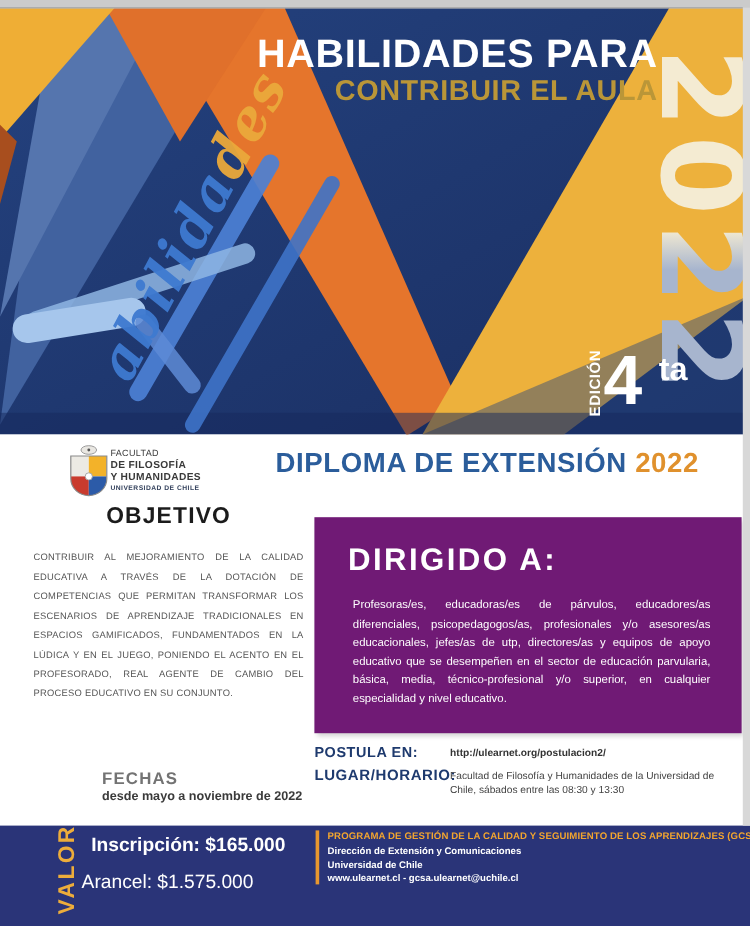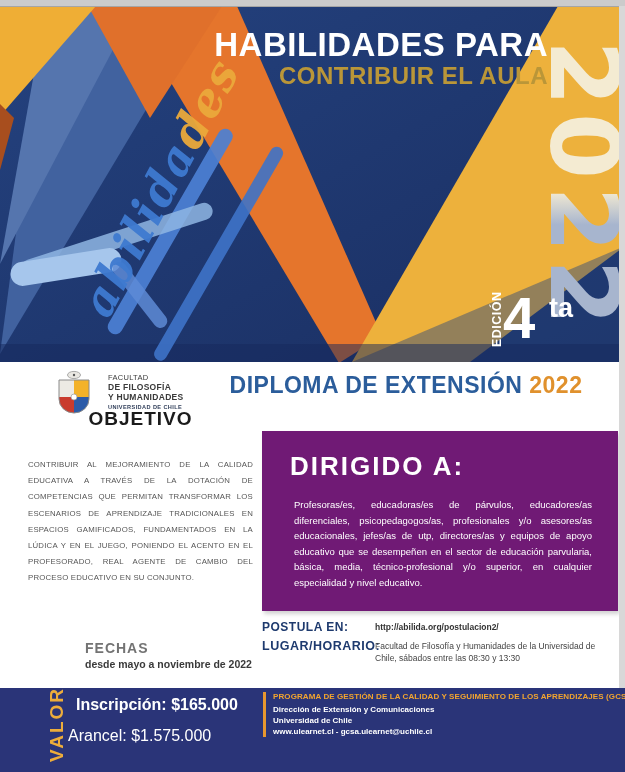--- a/index.html
+++ b/index.html
@@ -56,27 +56,27 @@
                   color:#ffffff;z-index:5;}
 
   
   .diploma-heading{position:absolute;left:225px;top:372px;width:362px;text-align:center;
                    font-size:23px;font-weight:bold;color:#2B5D9B;letter-spacing:.5px;z-index:5;}
   .diploma-year{color:#E0912D;}
   .learnet{position:absolute;left:360px;top:401px;width:226px;text-align:right;z-index:5;
            font-family:"DejaVu Sans",sans-serif;font-style:italic;font-weight:bold;
            font-size:17px;color:#4F6F9F;}
 
-  .logo{position:absolute;left:56px;top:370px;display:flex;gap:16px;z-index:5;}
+  .logo{position:absolute;left:56px;top:370px;display:flex;gap:0;z-index:5;}
   .logo-text{padding-top:3px;color:#3a3a3a;}
   .logo-l1{font-size:7.5px;letter-spacing:.3px;}
   .logo-l2,.logo-l3{font-size:8.5px;font-weight:bold;letter-spacing:.3px;line-height:10px;}
   .logo-l4{font-size:5.6px;font-weight:bold;letter-spacing:.4px;margin-top:2px;color:#33415c;}
 
-  .objetivo-h{position:absolute;left:28px;top:408px;width:225px;text-align:center;
+  .objetivo-h{position:absolute;left:28px;top:420px;width:225px;text-align:center;
               font-size:19px;font-weight:bold;color:#1b1b1b;letter-spacing:1px;z-index:5;}
   .objetivo-body{position:absolute;left:28px;top:457px;width:225px;z-index:5;
                  font-size:7.8px;line-height:16.2px;color:#555555;text-align:justify;letter-spacing:.2px;}
 
   .dirigido-box{position:absolute;left:262px;top:431px;width:356px;height:180px;
                 background:#701a75;z-index:4;box-shadow:2px 3px 4px rgba(0,0,0,.18);}
   .dirigido-h{margin:20px 0 0 28px;font-size:26px;font-weight:bold;color:#ffffff;letter-spacing:2px;}
   .dirigido-body{margin:15px 26px 0 32px;font-size:9.5px;line-height:15.5px;color:#ffffff;text-align:justify;}
 
   .postula-label{position:absolute;left:262px;top:620px;font-size:12px;font-weight:bold;
@@ -184,21 +184,21 @@
 
   <div class="objetivo-h">OBJETIVO</div>
   <div class="objetivo-body">CONTRIBUIR AL MEJORAMIENTO DE LA CALIDAD EDUCATIVA A TRAVÉS DE LA DOTACIÓN DE COMPETENCIAS QUE PERMITAN TRANSFORMAR LOS ESCENARIOS DE APRENDIZAJE TRADICIONALES EN ESPACIOS GAMIFICADOS, FUNDAMENTADOS EN LA LÚDICA Y EN EL JUEGO, PONIENDO EL ACENTO EN EL PROFESORADO, REAL AGENTE DE CAMBIO DEL PROCESO EDUCATIVO EN SU CONJUNTO.</div>
 
   <div class="dirigido-box">
     <div class="dirigido-h">DIRIGIDO A:</div>
     <div class="dirigido-body">Profesoras/es, educadoras/es de párvulos, educadores/as diferenciales, psicopedagogos/as, profesionales y/o asesores/as educacionales, jefes/as de utp, directores/as y equipos de apoyo educativo que se desempeñen en el sector de educación parvularia, básica, media, técnico-profesional y/o superior, en cualquier especialidad y nivel educativo.</div>
   </div>
 
   <div class="postula-label">POSTULA EN:</div>
-  <div class="postula-value">http://abilida.org/postulacion2/</div>
+  <div class="postula-value">http://ulearnet.org/postulacion2/</div>
   <div class="lugar-label">LUGAR/HORARIO:</div>
   <div class="lugar-value">Facultad de Filosofía y Humanidades de la Universidad de Chile, sábados entre las 08:30 y 13:30</div>
 
   <div class="fechas-label">FECHAS</div>
   <div class="fechas-value">desde mayo a noviembre de 2022</div>
 
   <div class="bottom-bar">
     <div class="valor-wrap">
       <span class="valor-text">VALOR</span>
     </div>

